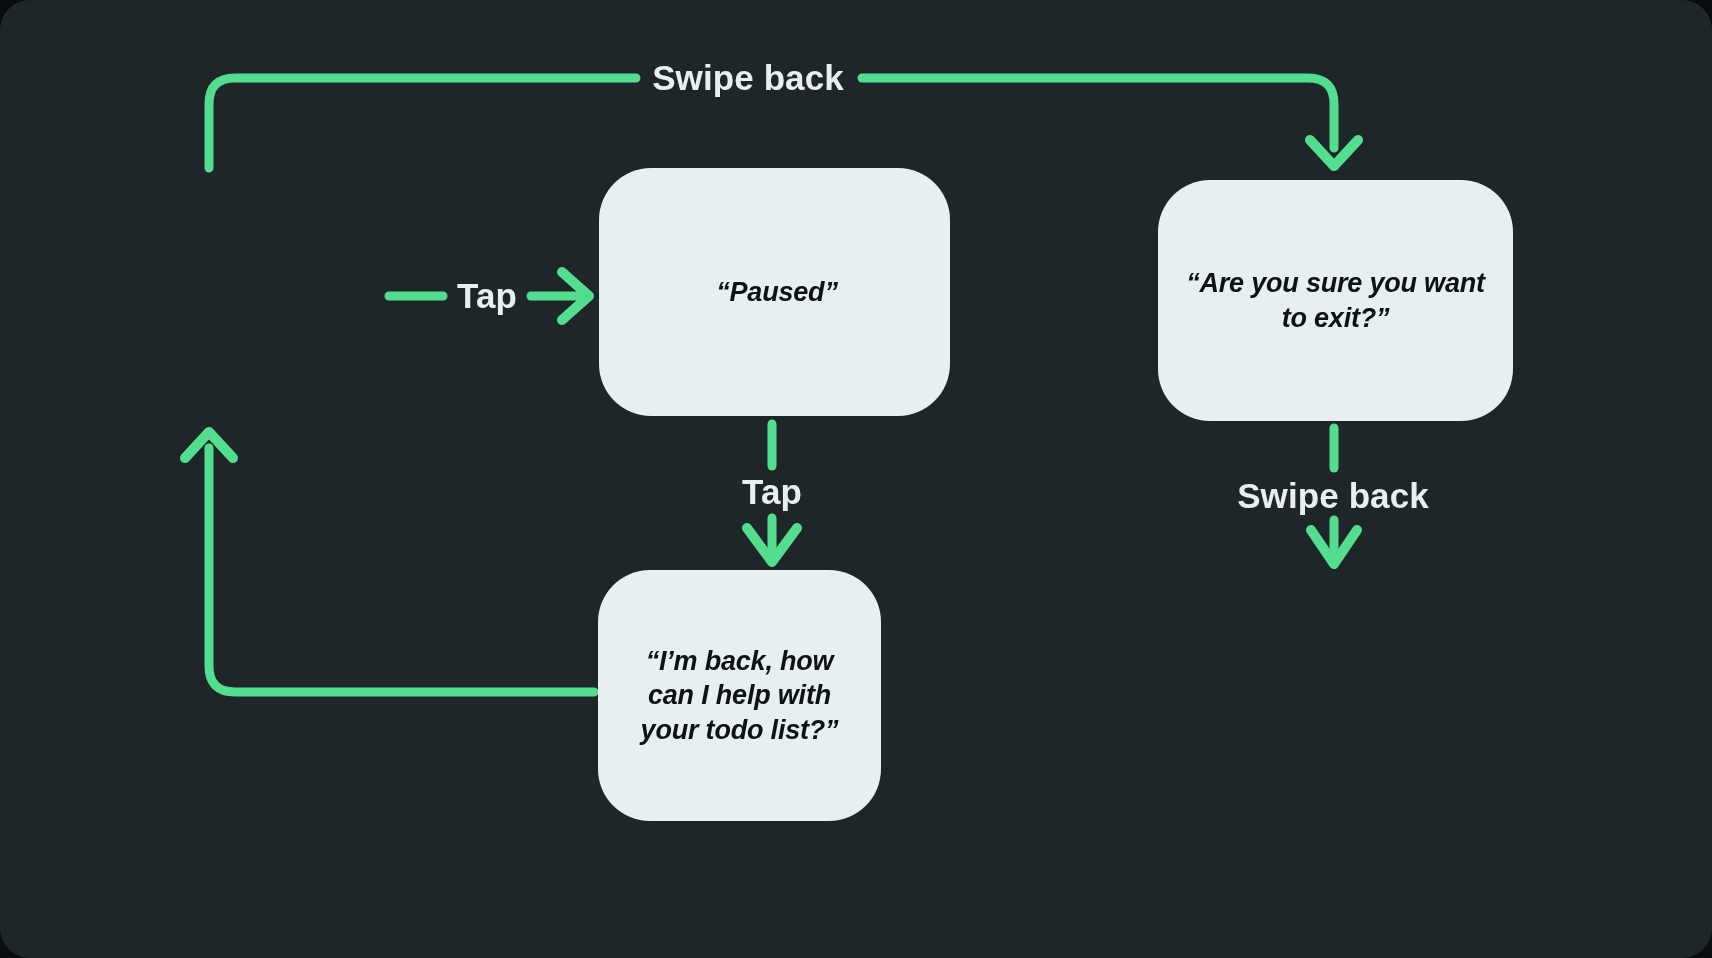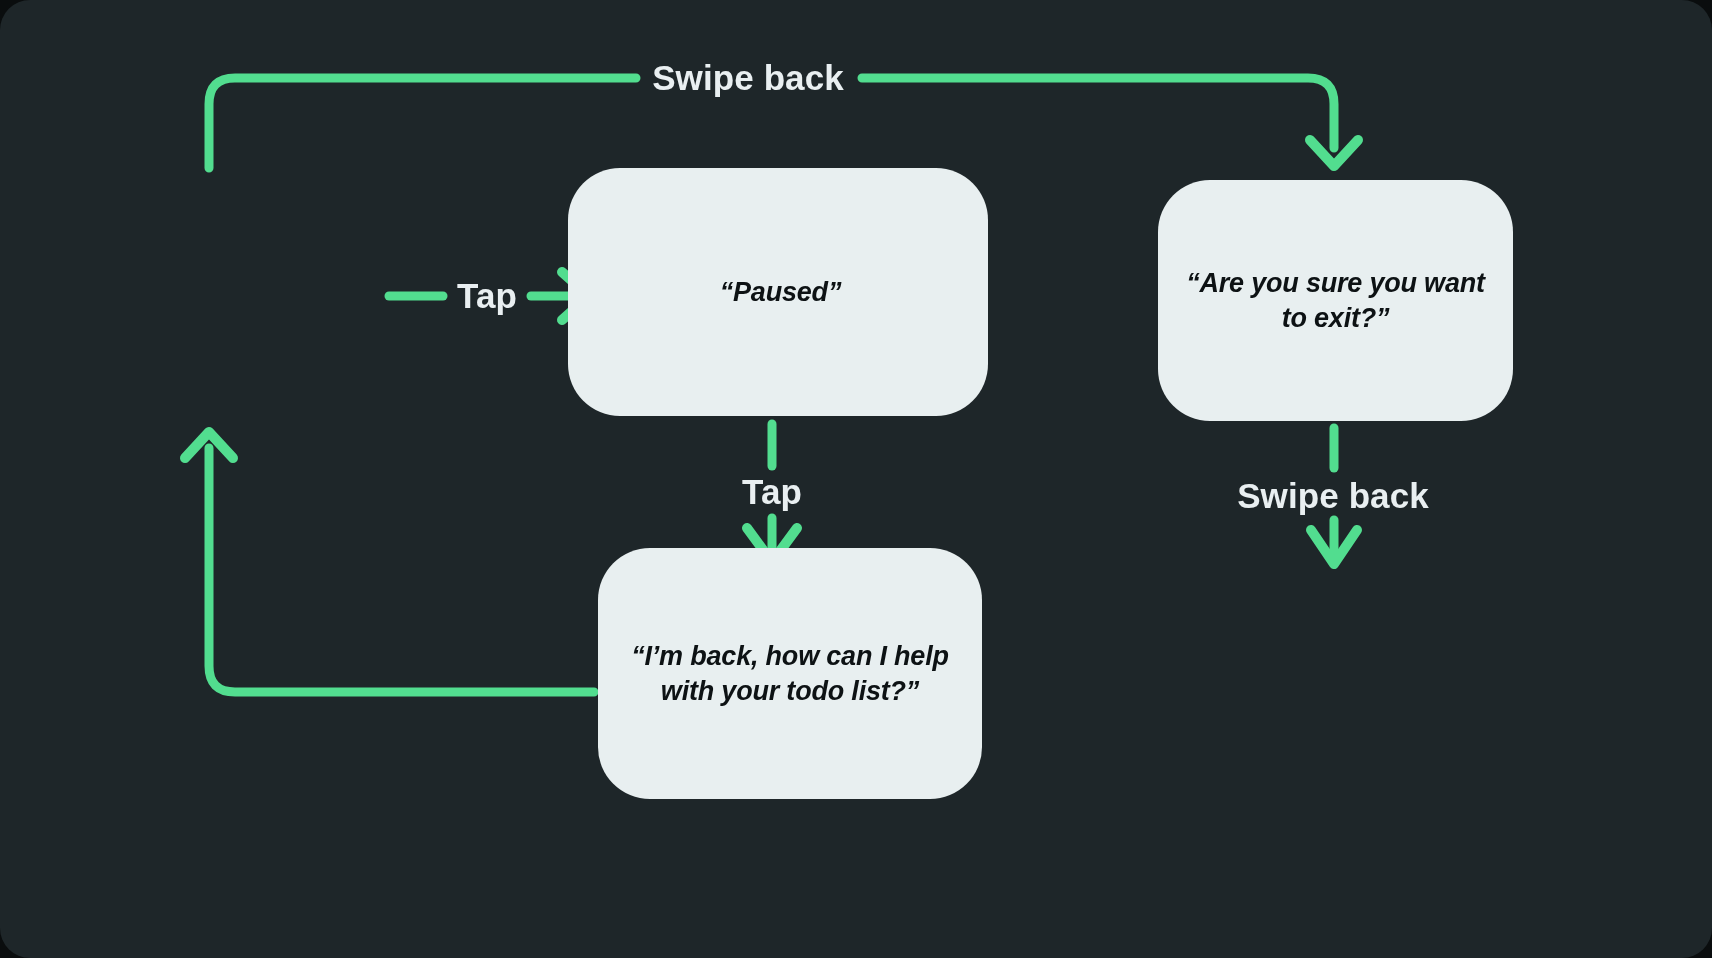--- a/index.html
+++ b/index.html
@@ -65,23 +65,23 @@
     font-style: italic;
     color: #0d1214;
     text-align: center;
     letter-spacing: -0.2px;
   }
   .node-text.plain {
     font-style: normal;
   }
 
   #node-listening { left: 35px;   top: 168px; width: 351px; height: 258px; }
-  #node-paused    { left: 568px;  top: 168px; width: 420px; height: 248px; padding-left: 31px; }
+  #node-paused    { left: 599px;  top: 168px; width: 351px; height: 248px; padding-left: 31px; }
   #node-confirm   { left: 1158px; top: 180px; width: 355px; height: 241px; }
-  #node-back      { left: 598px;  top: 548px; width: 384px; height: 251px; }
+  #node-back      { left: 598px;  top: 570px; width: 283px; height: 251px; }
   #node-earcon    { left: 1155px; top: 573px; width: 357px; height: 251px; }
 
   
   .edge-label {
     position: absolute;
     color: #e9eff1;
     font-size: 35px;
     font-weight: 700;
     letter-spacing: 0.1px;
     white-space: nowrap;

